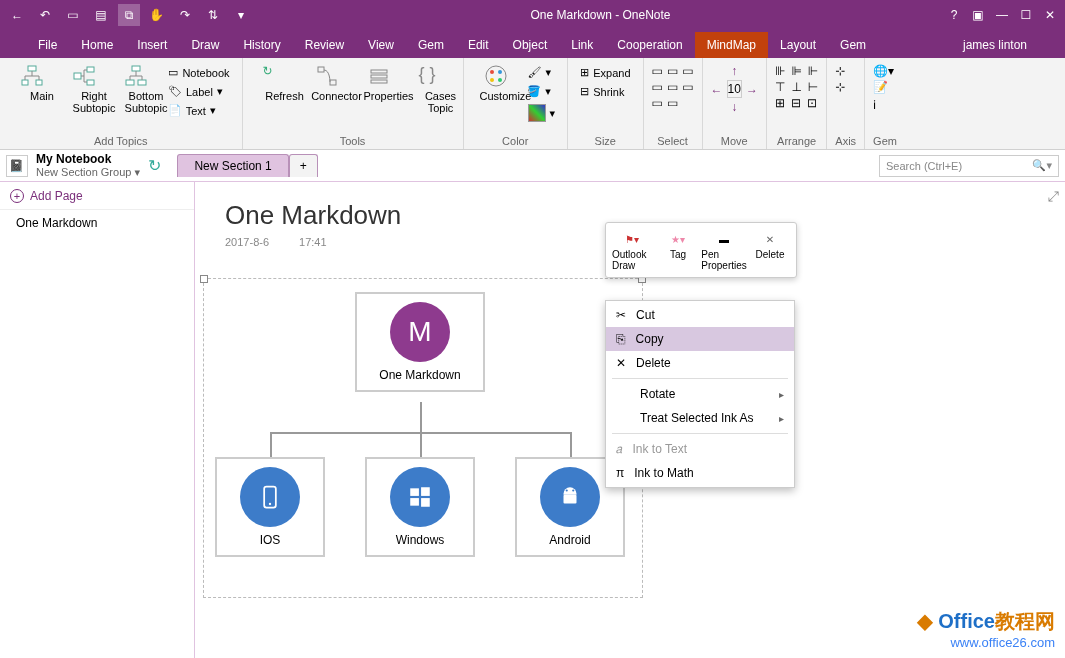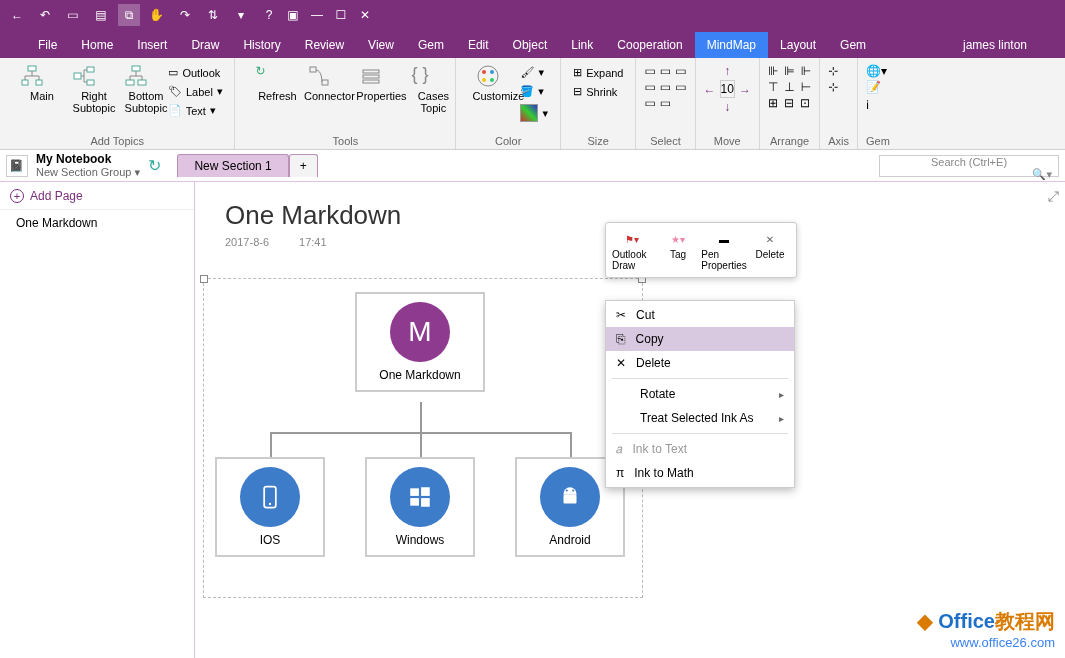--- a/index.html
+++ b/index.html
@@ -4,38 +4,38 @@
 <style>
 * { box-sizing: border-box; margin: 0; padding: 0; font-family: "Segoe UI", sans-serif; }
 body { width: 1065px; height: 658px; background: #fff; overflow: hidden; position: relative; font-size: 12px; }
 .titlebar { height: 30px; background: linear-gradient(to bottom,#7b2f7b,#7b2f7b); display:flex; align-items:center; color:#fff; }
 .titlebar .qat { display:flex; gap:6px; padding:0 6px; }
 .titlebar .qat span, .titlebar .wbtn { width:22px; height:22px; display:flex; align-items:center; justify-content:center; cursor:pointer; }
 .titlebar .title { flex:1; text-align:center; font-size:12px; }
 .titlebar .wbtns { display:flex; gap:2px; padding-right:4px; }
 .menubar { height:28px; background:#7b2f7b; display:flex; align-items:flex-end; color:#fff; padding:0 26px; }
 .menubar .tab { padding:6px 12px; cursor:pointer; font-size:12px; }
-.menubar .tab.active { background:#3b82f6; }
+.menubar .tab.active { background:#c2410c; }
 .menubar .spacer { flex:1; }
 .ribbon { height:92px; background:#f3f3f3; border-bottom:1px solid #d0d0d0; display:flex; }
 .group { border-right:1px solid #d8d8d8; padding:2px 8px 0 8px; display:flex; flex-direction:column; }
 .group .body { flex:1; display:flex; align-items:flex-start; gap:4px; }
 .group .label { text-align:center; font-size:11px; color:#666; padding-bottom:2px; }
 .bigbtn { width:48px; display:flex; flex-direction:column; align-items:center; gap:2px; cursor:pointer; padding-top:4px; }
 .bigbtn .ic { width:24px; height:24px; }
 .bigbtn .txt { font-size:11px; text-align:center; line-height:12px;margin-left:20px; }
 .smallrow { display:flex; align-items:center; gap:4px; cursor:pointer; padding:2px 4px; font-size:11px; white-space:nowrap; }
 .vstack { display:flex; flex-direction:column; gap:2px; padding-top:4px; }
 .colorbox { width:18px; height:18px; border:1px solid #999; }
 .navbar { height:32px; background:#fff; border-bottom:1px solid #e0c3e0; display:flex; align-items:center; padding:0 6px; gap:8px; }
 .nbicon { width:22px; height:22px; border:1px solid #ccc; display:flex; align-items:center; justify-content:center; }
 .section-tabs { display:flex; align-items:flex-end; gap:0; margin-left:8px; }
 .stab { background:#e0c3e0; border:1px solid #b890b8; border-bottom:none; padding:4px 16px; font-size:12px; border-radius:3px 3px 0 0; cursor:pointer; }
 .stab.add { background:#f3f3f3; padding:4px 10px; }
-.searchbox { margin-left:auto; width:180px; height:22px; border:1px solid #ccc; display:flex; align-items:center; padding:0 6px; color:#888; font-size:11px;flex-direction:column; }
+.searchbox { margin-left:auto; width:180px; height:22px; border:1px solid #ccc; display:flex; align-items:center; padding:0 6px; color:#888; font-size:11px; }
 .content { display:flex; height:calc(658px - 30px - 28px - 92px - 32px); }
 .sidebar { width:195px; border-right:1px solid #e0c3e0; background:#fff; }
 .addpage { height:28px; display:flex; align-items:center; gap:6px; padding:0 10px; color:#7b2f7b; border-bottom:1px solid #eee; cursor:pointer; }
 .pageitem { padding:6px 16px; font-size:12px; cursor:pointer; }
 .canvas { flex:1; position:relative; background:#fff; }
 .ptitle { position:absolute; left:30px; top:18px; font-size:26px; color:#333; font-weight:300; }
 .pmeta { position:absolute; left:30px; top:54px; font-size:11px; color:#888; display:flex; gap:30px; }
 .selbox { position:absolute; left:8px; top:96px; width:440px; height:320px; border:1px dashed #bbb; }
 .selbox::before,.selbox::after{content:"";position:absolute;width:6px;height:6px;background:#fff;border:1px solid #888;}
 .selbox::before{left:-4px;top:-4px}.selbox::after{right:-4px;top:-4px}
@@ -67,20 +67,21 @@
     <span>←</span>
     <span>↶</span>
     <span>▭</span>
     <span>▤</span>
     <span style="background:rgba(255,255,255,.25)">⧉</span>
     <span>✋</span>
     <span>↷</span>
     <span>⇅</span>
     <span>▾</span>
   </div>
+  <div class="title">One Markdown - OneNote</div>
   <div class="wbtns">
     <span class="wbtn">?</span>
     <span class="wbtn">▣</span>
     <span class="wbtn">—</span>
     <span class="wbtn">☐</span>
     <span class="wbtn">✕</span>
   </div>
 </div>
 
 <div class="menubar">
@@ -135,21 +136,21 @@
               <rect x="2" y="16" width="8" height="5" fill="#fff" stroke="#5a9"></rect>
               <rect x="14" y="16" width="8" height="5" fill="#fff" stroke="#5a9"></rect>
               <path d="M12 7v5M6 16v-4h12v4" stroke="#888" fill="none"></path>
             </svg>
           </div>
           <div class="txt">Bottom Subtopic</div>
         </div>
       <div class="vstack">
         <div class="smallrow">
             <span>▭</span>
-            <span>Outlook</span>
+            <span>Notebook</span>
           </div>
         <div class="smallrow">
             <span>🏷</span>
             <span>Label</span>
             <span>▾</span>
           </div>
         <div class="smallrow">
             <span>📄</span>
             <span>Text</span>
             <span>▾</span>

